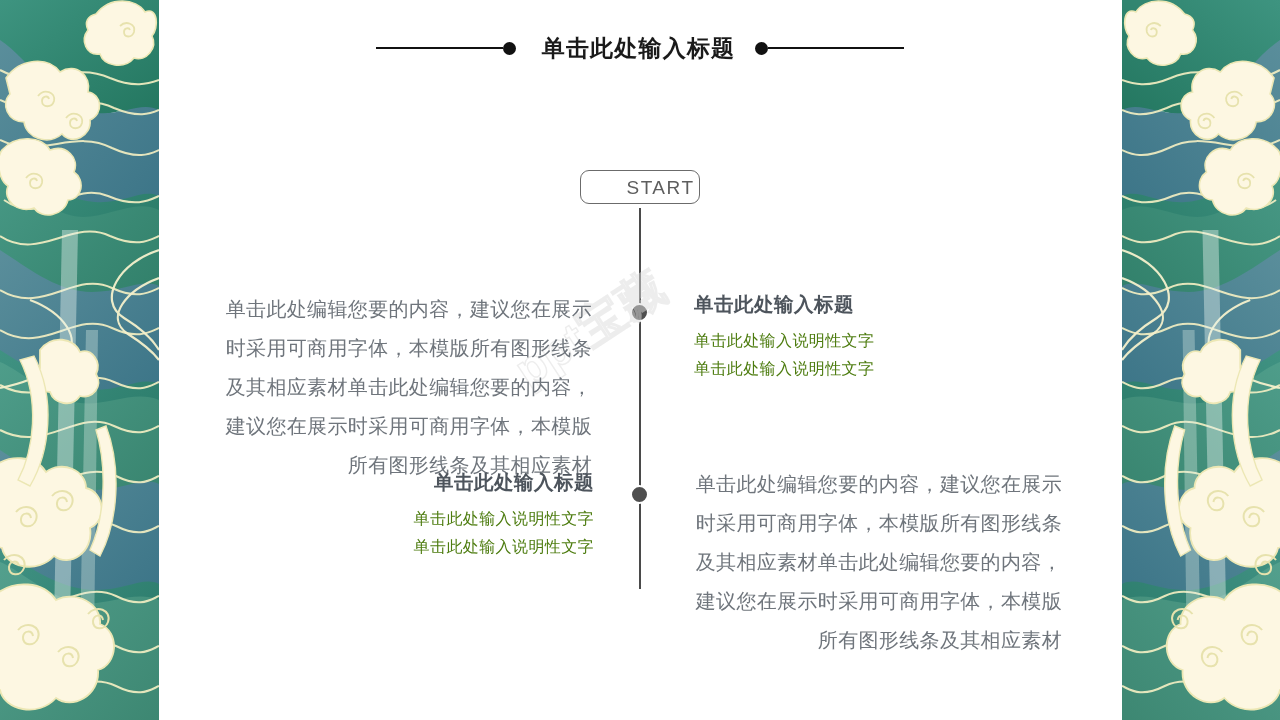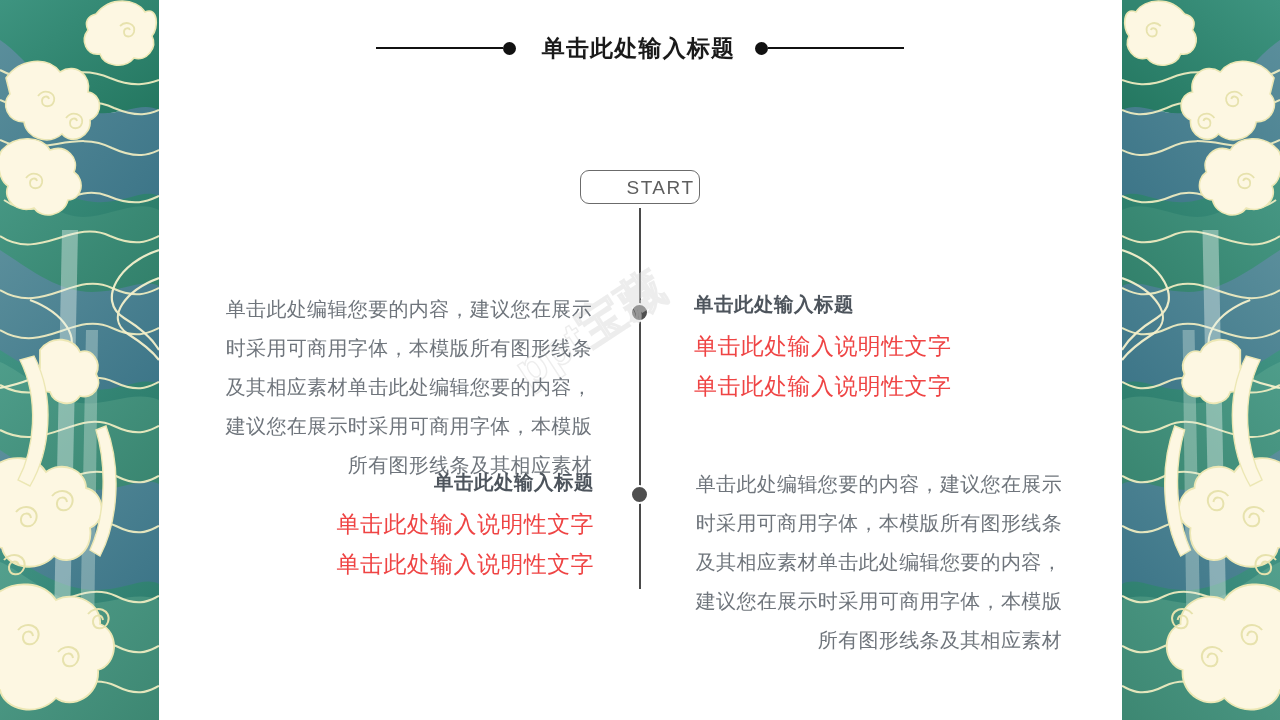--- a/index.html
+++ b/index.html
@@ -123,22 +123,22 @@
   }
   .block .b-title {
     font-size: 19.5px;
     font-weight: bold;
     color: #4d545c;
     line-height: 1.5;
     margin-bottom: 8px;
     letter-spacing: 0.5px;
   }
   .block .b-line {
-    font-size: 23px;
-    color: #ef4444;
+    font-size: 16px;
+    color: #4d7c0f;
     line-height: 1.72;
     letter-spacing: 0.4px;
   }
   .block .b-para {
     font-size: 20px;
     color: #6f757c;
     line-height: 1.95;
     letter-spacing: 0.35px;
   }
 

